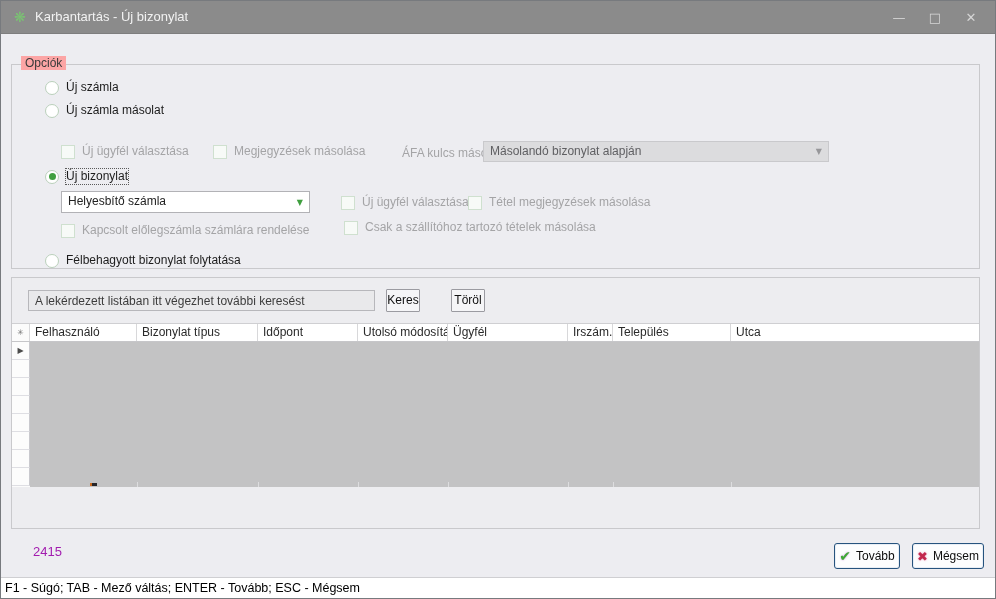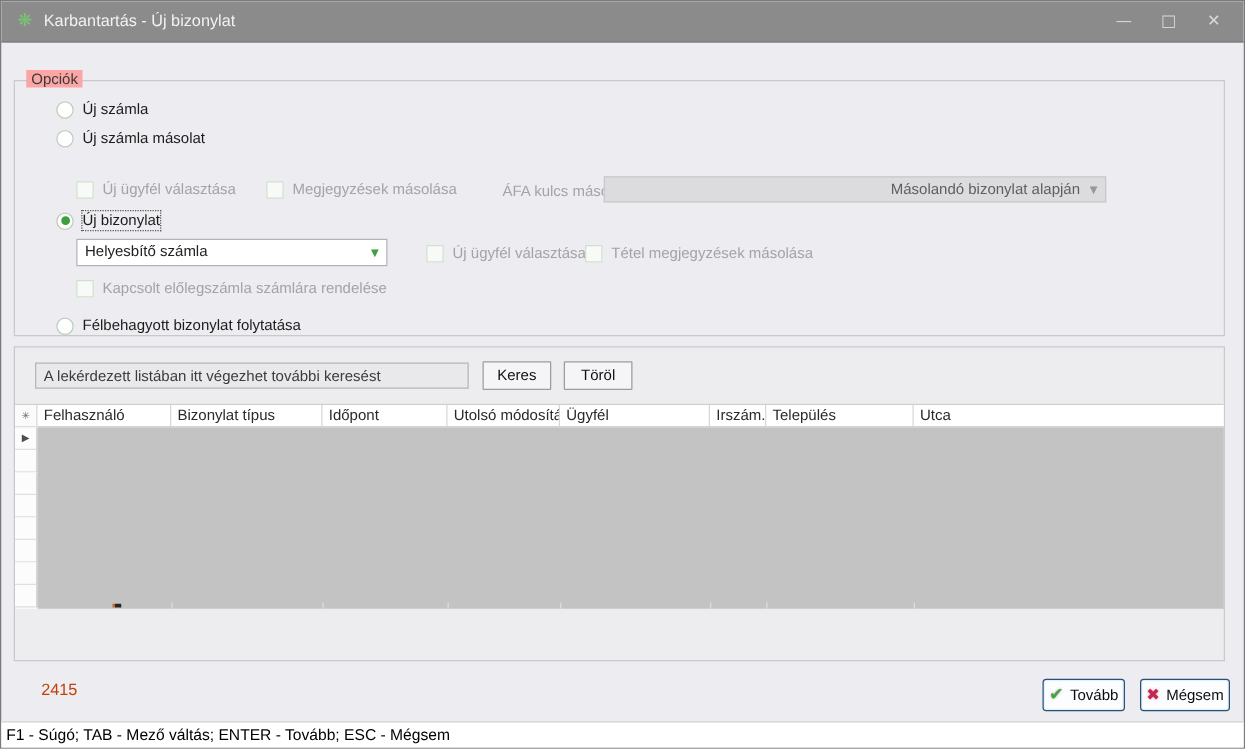--- a/index.html
+++ b/index.html
@@ -78,21 +78,21 @@
     position:absolute; left:10px; top:276px; width:969px; height:252px;
     border:1px solid #c9c9cc; background:#ededf0;
   }
   .search-input {
     position:absolute; left:16px; top:12px; width:347px; height:21px;
     background:#e9e9eb; border:1px solid #b7b7bb; font-size:12px; color:#333;
     padding:0 6px; font-family:"Liberation Sans","DejaVu Sans",sans-serif;
   }
   .search-input::placeholder { color:#3c3c3c; opacity:1; }
   .btn-small {
-    position:absolute; top:11px; width:55px; height:23px;
+    position:absolute; top:11px; width:34px; height:23px;
     background:#f5f5f7; border:1px solid #9b9ba1; border-radius:1px;
     font-size:12px; color:#111; text-align:center; line-height:21px; cursor:default;
   }
 
   .grid-header {
     position:absolute; left:0; top:45px; width:967px; height:19px;
     display:flex; background:#fff; border-top:1px solid #cfcfd2; border-bottom:1px solid #c6c6c9;
   }
   .gh-cell {
     height:17px; font-size:12px; color:#2a2a2a; line-height:17px;
@@ -112,21 +112,21 @@
     font-family:"DejaVu Sans",sans-serif;
   }
   .gray-area { position:absolute; left:18px; top:0; width:949px; height:145px; background:#c3c3c4; }
   .tick { position:absolute; bottom:0; width:1px; height:5px; background:#dddddf; }
   .artifact {
     position:absolute; left:60px; top:141px; width:7px; height:3px;
     background:linear-gradient(90deg,#c96a1e 0 2px,#26262a 2px 100%);
   }
 
   
-  .record-count { position:absolute; left:32px; top:543px; font-size:13px; color:#c2410c; }
+  .record-count { position:absolute; left:32px; top:543px; font-size:13px; color:#a21caf; }
   .btn-main {
     position:absolute; top:542px; height:26px; border:1px solid #26537e; border-radius:3px;
     background:#fcfdfe; box-shadow:inset 0 0 0 1px #e8eef5;
     display:flex; align-items:center; justify-content:center; gap:5px;
     font-size:12px; color:#0d0d0d; cursor:default;
   }
   .btn-next { left:833px; width:66px; }
   .btn-cancel { left:911px; width:72px; }
   .icon-check {
     color:#3daa35; font-size:14px; font-weight:bold; line-height:14px;
@@ -178,21 +178,21 @@
       <span class="lbl">Új ügyfél választása</span>
     </div>
 
     <div class="ctl disabled" style="left:201px; top:79px;">
       <span class="check-box"></span>
       <span class="lbl">Megjegyzések másolása</span>
     </div>
 
     <span class="vat-label" style="left:357px; top:81px;margin-left:33px;">ÁFA kulcs másolása:</span>
 
-    <div class="combo disabled" style="left:471px; top:76px; width:402px;text-align:right;">
+    <div class="combo disabled" style="left:471px; top:76px; width:346px;">
       <span>Másolandó bizonylat alapján</span>
       <span class="arrow">▼</span>
     </div>
 
     <div class="ctl" style="left:33px; top:104px;">
       <span class="radio-circle checked"></span>
       <span class="lbl focusrect">Új bizonylat</span>
     </div>
 
     <div class="combo" style="left:49px; top:126px; width:249px; height:22px;">
@@ -208,20 +208,24 @@
     <div class="ctl disabled" style="left:49px; top:158px;">
       <span class="check-box"></span>
       <span class="lbl">Kapcsolt előlegszámla számlára rendelése</span>
     </div>
 
     <div class="ctl disabled" style="left:456px; top:130px;">
       <span class="check-box"></span>
       <span class="lbl">Tétel megjegyzések másolása</span>
     </div>
 
+    <div class="ctl disabled" style="left:332px; top:155px;">
+      <span class="check-box"></span>
+      <span class="lbl">Csak a szállítóhoz tartozó tételek másolása</span>
+    </div>
 
     <div class="ctl" style="left:33px; top:188px;">
       <span class="radio-circle"></span>
       <span class="lbl">Félbehagyott bizonylat folytatása</span>
     </div>
   </div>
 
   <div class="list-panel">
     <input class="search-input" type="text" placeholder="A lekérdezett listában itt végezhet további keresést" style="">
     <div class="btn-small" style="left:374px;">Keres</div>

